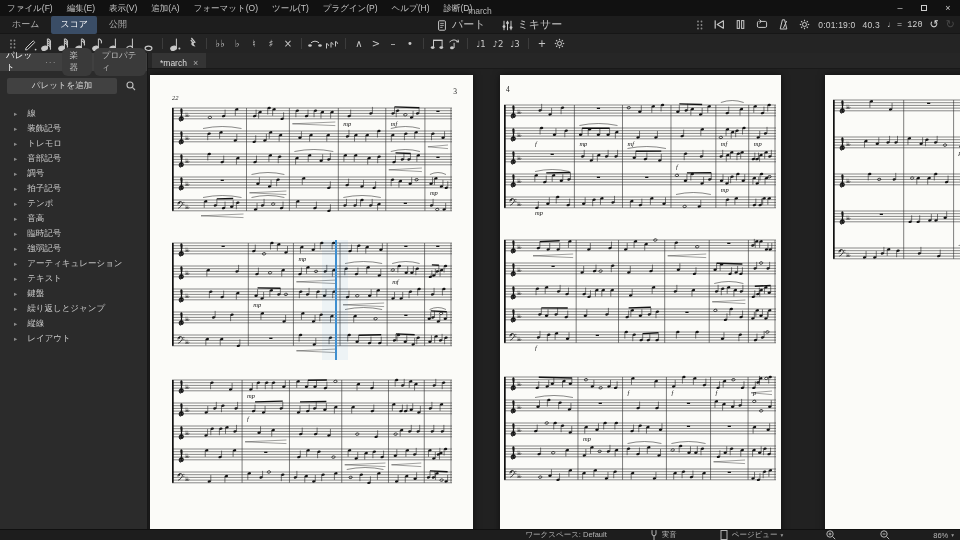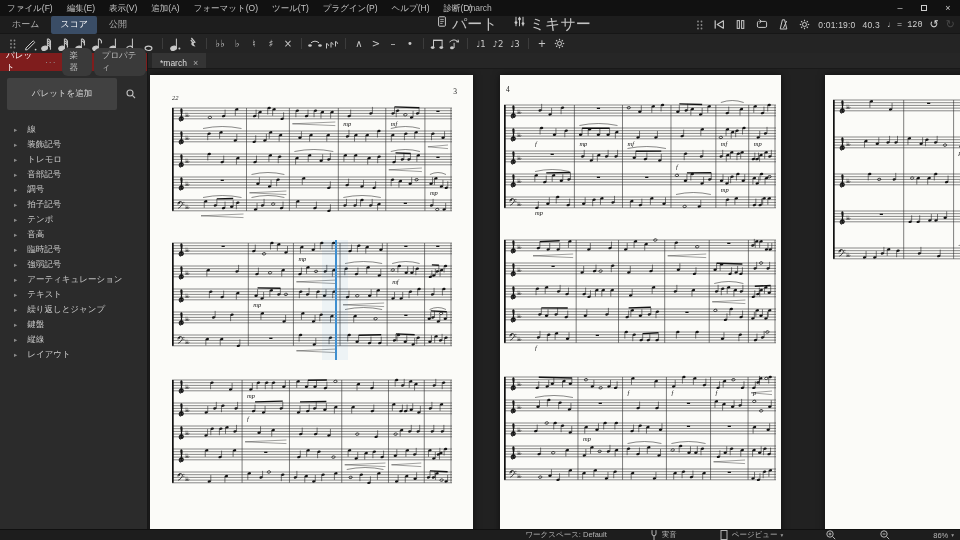--- a/index.html
+++ b/index.html
@@ -1,50 +1,50 @@
 <!DOCTYPE html>
 <html><head>
 <meta charset="utf-8">
 <style>
   *{box-sizing:border-box;margin:0;padding:0;}
   html,body{width:960px;height:540px;overflow:hidden;background:#1b1b1b;
     font-family:"Liberation Sans","DejaVu Sans",sans-serif;}
   
-  #titlebar{height:16px;background:#111;display:flex;align-items:center;position:relative;}
+  #titlebar{height:16px;background:#111;display:flex;align-items:flex-end;position:relative;}
   .menu-item{padding:0 7px;font-size:8.5px;color:#c6c6c6;line-height:16px;cursor:default;}
   #window-title{position:absolute;left:0;right:0;text-align:center;font-size:8.5px;color:#b3b3b3;pointer-events:none;}
   .win-controls{margin-left:auto;display:flex;z-index:2;}
   .win-btn{width:24px;height:16px;display:flex;align-items:center;justify-content:center;color:#ccc;font-size:9px;}
   .max-box{display:inline-block;width:6px;height:6px;border:1px solid #ccc;}
   
   #tabrow{height:17px;background:#1d1d1d;display:flex;align-items:center;position:relative;}
   .main-tab{font-size:9px;color:#ababab;padding:2.5px 9px;margin-left:3px;border-radius:2px;}
   .main-tab.active{background:#3a4d66;color:#fff;text-align:right;}
   .mid-buttons{position:absolute;left:436px;display:flex;gap:15px;align-items:center;}
-  .tool-btn{display:flex;gap:4px;align-items:flex-start;color:#c4c4c4;font-size:15px;}
+  .tool-btn{display:flex;gap:4px;align-items:flex-end;color:#c4c4c4;font-size:11px;}
   .playback{position:absolute;right:5px;display:flex;align-items:center;gap:7px;color:#c4c4c4;}
   .pb-num{font-size:8.5px;color:#cfcfcf;letter-spacing:.2px;}
   .tempo{font-size:8.5px;color:#cfcfcf;font-family:Liberation Mono, monospace;}
   .undo{font-size:11px;color:#d8d8d8;font-family:"DejaVu Sans",sans-serif;}
   .redo{font-size:11px;color:#474747;font-family:"DejaVu Sans",sans-serif;}
   
   #noteinput{height:20px;background:#242424;display:flex;align-items:center;padding-left:5px;gap:1px;border-top:1px solid #161616;}
   .ni-icon{min-width:16px;height:18px;display:flex;align-items:center;justify-content:center;
     color:#c8c8c8;font-size:10px;font-family:"DejaVu Sans",sans-serif;}
   .ni-icon.small{font-size:8.5px;}
   .ni-sep{width:1px;height:11px;background:#3c3c3c;margin:0 4px;}
   
   #main{display:flex;height:476px;}
   #left-panel{width:148px;background:#2b2b2b;display:flex;flex-direction:column;border-right:1px solid #171717;}
-  .panel-tabs{height:18px;display:flex;align-items:center;font-size:8.5px;color:#cacaca;background:#7f1d1d;}
+  .panel-tabs{height:18px;display:flex;align-items:center;font-size:8.5px;color:#cacaca;background:#404040;}
   .panel-tab{padding:2px 6px;}
   .panel-tab.boxed{background:#3a3a3a;margin:1px 1px;padding:2px 8px;border-radius:6px;color:#bfbfbf;}
   .panel-dots{color:#9a9a9a;padding:0 4px;font-size:8.5px;letter-spacing:1px;}
   .add-row{display:flex;align-items:center;padding:7px 7px 4px 7px;gap:5px;}
-  .add-btn{flex:1;background:#414141;border:none;color:#dcdcdc;font-size:8.5px;height:32px;border-radius:2px;
+  .add-btn{flex:1;background:#414141;border:none;color:#dcdcdc;font-size:8.5px;height:16px;border-radius:2px;
     font-family:inherit;}
   .search-btn{width:18px;height:16px;display:flex;align-items:center;justify-content:center;background:transparent;border:none;}
   .palette-list{margin-top:8px;}
   .pal-row{display:flex;align-items:center;height:15px;padding-left:14px;gap:10px;font-size:8.5px;color:#cdcdcd;}
   .pal-arrow{color:#8a8a8a;font-size:6.5px;}
   
   #score-area{flex:1;position:relative;background:#212121;overflow:hidden;}
   #score-tabstrip{height:16px;background:#262626;border-bottom:1px solid #191919;display:flex;align-items:flex-end;}
   .score-tab{height:24px;background:#343434;display:flex;align-items:flex-end;gap:6px;padding:0 8px;margin-left:4px;
     font-size:8.5px;color:#ddd;border-radius:2px 2px 0 0;}
@@ -392,25 +392,25 @@
         <div class="pal-row">
           <span class="pal-arrow">▸</span>
           <span>アーティキュレーション</span>
         </div>
         <div class="pal-row">
           <span class="pal-arrow">▸</span>
           <span>テキスト</span>
         </div>
         <div class="pal-row">
           <span class="pal-arrow">▸</span>
-          <span>繰り返しとジャンプ</span>
+          <span>鍵盤</span>
         </div>
         <div class="pal-row">
           <span class="pal-arrow">▸</span>
-          <span>鍵盤</span>
+          <span>繰り返しとジャンプ</span>
         </div>
         <div class="pal-row">
           <span class="pal-arrow">▸</span>
           <span>縦線</span>
         </div>
         <div class="pal-row">
           <span class="pal-arrow">▸</span>
           <span>レイアウト</span>
         </div>
       </div>

